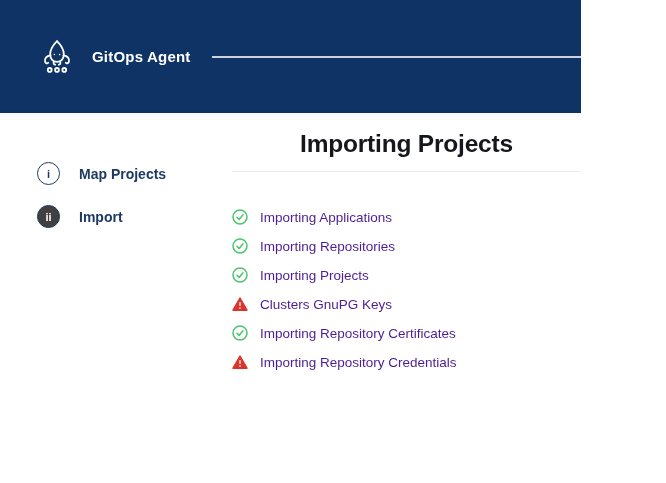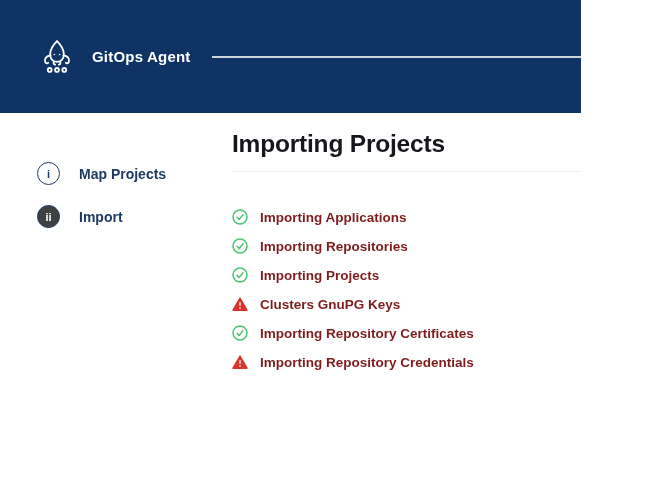--- a/index.html
+++ b/index.html
@@ -1,21 +1,21 @@
 <!DOCTYPE html>
 <html><head>
 <meta charset="utf-8">
 <style>
   * { margin:0; padding:0; box-sizing:border-box; }
   html,body { background:#fff; }
   body {
     width:666px; height:483px; overflow:hidden;
     font-family:"Liberation Sans", sans-serif;
   }
-  .page { position:relative; width:581px; height:483px; background:#fff; }
+  .page { position:relative; width:581px; height:483px; background:#fff;text-align:center; }
 
   
   .header {
     height:113px; background:#0f3365;
     display:flex; align-items:center;
     padding-left:37px;
   }
   .logo { width:40px; height:40px; flex:0 0 auto; }
   .logo svg { width:40px; height:40px; display:block; }
   .brand {
@@ -51,21 +51,21 @@
   .page-title {
     font-size:24.5px; font-weight:700; color:#15171c;
     letter-spacing:-0.2px; line-height:1.1;
   }
   .title-rule { height:1px; background:#ececee; margin-top:13px; }
 
   .task-list { list-style:none; margin-top:31px; }
   .task-row { display:flex; align-items:center; height:29px; }
   .task-icon { width:16px; height:16px; flex:0 0 auto; display:flex; }
   .task-icon svg { width:16px; height:16px; display:block; }
-  .task-label { margin-left:12px; font-size:13.5px; color:#7f1d1d; white-space:nowrap;font-weight:bold; }
+  .task-label { margin-left:12px; font-size:13.5px; color:#4c1d95; white-space:nowrap; }
 </style>
 </head>
 <body>
 
 <div class="page">
 
   <div class="header">
     <span class="logo">
       <svg viewBox="0 0 44 44" fill="none" stroke="#ffffff" stroke-width="2" stroke-linecap="round">
         <path d="M22 4.5 C17 9.5 14.5 13.8 14.5 18.8 C14.5 24.3 17.8 27.4 22 27.4 C26.2 27.4 29.5 24.3 29.5 18.8 C29.5 13.8 27 9.5 22 4.5 Z"></path>

